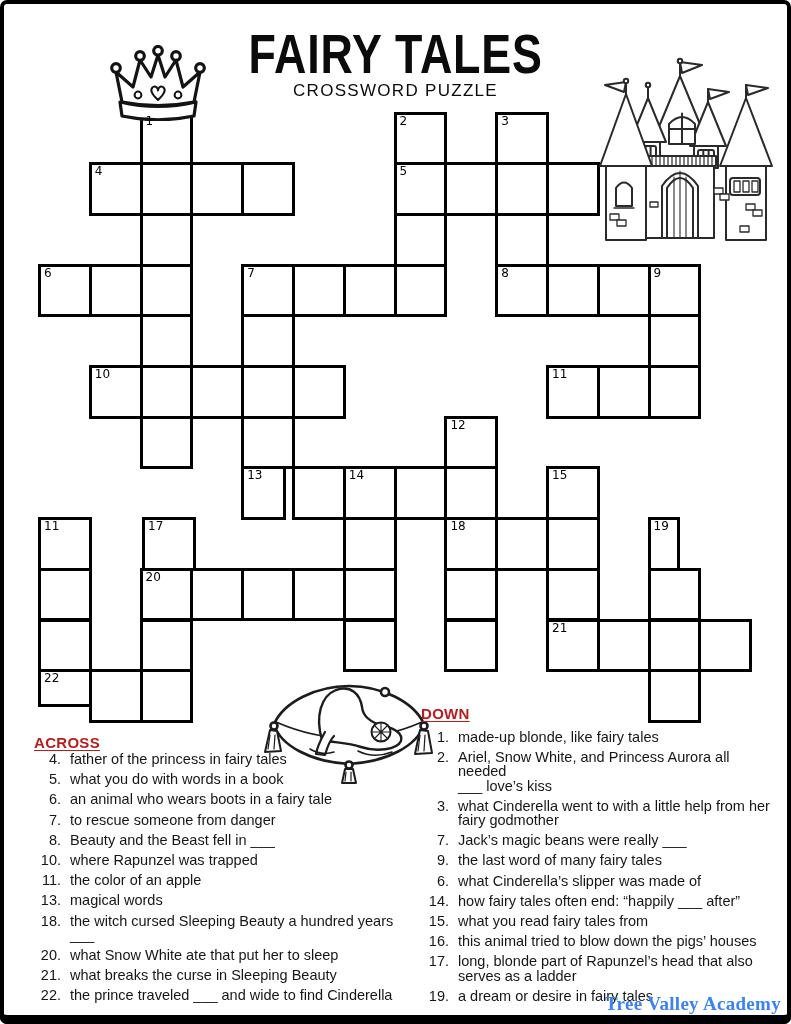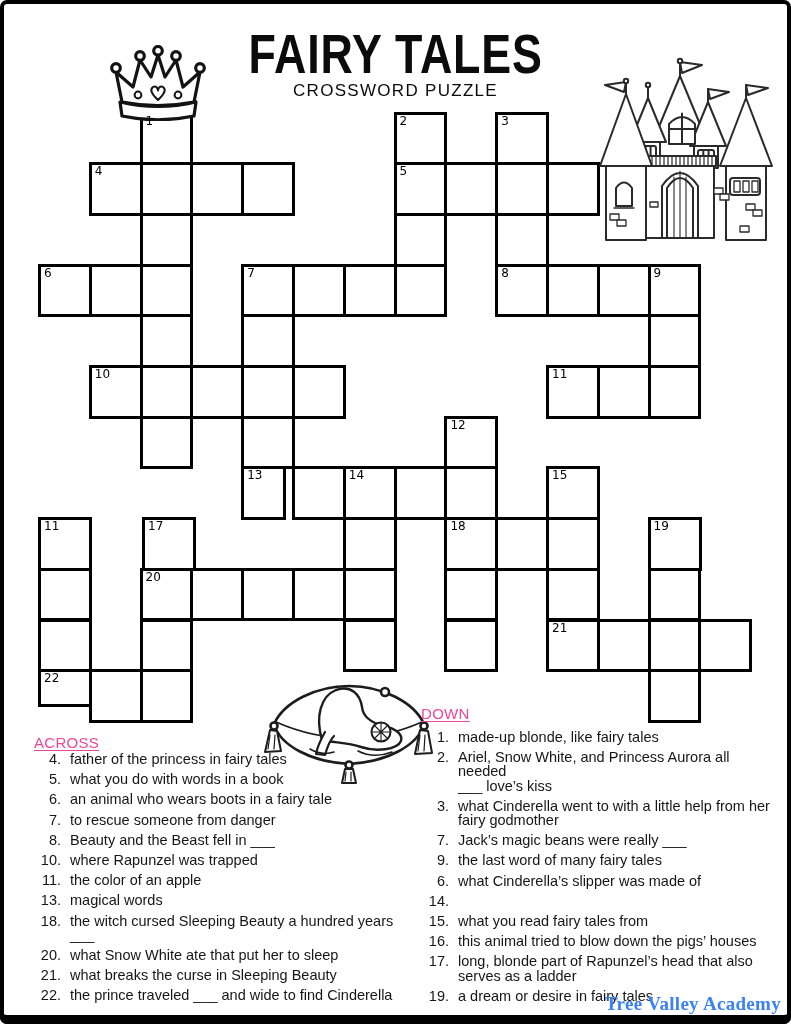--- a/index.html
+++ b/index.html
@@ -23,22 +23,22 @@
   .cell{
     position:absolute; background:#fff; border:3px solid #000;
     box-sizing:border-box;
   }
   .cellnum{
     position:absolute; top:0px; left:3px; z-index:40;
     font-family:"DejaVu Sans", sans-serif; font-size:12px; line-height:1.15; color:#000;
   }
   .illo{position:absolute;}
   .clue-head{
-    position:absolute; font-size:15px; font-weight:normal; letter-spacing:.3px;
-    text-decoration:underline; text-underline-offset:2px; color:#ec4899;
+    position:absolute; font-size:15px; font-weight:bold; letter-spacing:.3px;
+    text-decoration:underline; text-underline-offset:2px; color:#b91c1c;
   }
   .clues{position:absolute; font-size:14.5px; line-height:14.2px; color:#161616;}
   .clue{display:flex; margin-bottom:6px;}
   .clue .n{flex:none; width:28px; text-align:right; margin-right:9px;}
   .clue .t{white-space:pre-line;}
   .brand{
     position:absolute; top:993px; right:10px;
     font-family:"DejaVu Sans", sans-serif; font-weight:bold; font-size:19px;
     letter-spacing:.3px; white-space:nowrap;
   }
@@ -150,21 +150,21 @@
       </div>
       <div class="cell" style="left: 142px; top: 517.1px; width: 53.8px; height: 53.7px;">
         <span class="cellnum">17</span>
       </div>
       <div class="cell" style="left: 139.6px; top: 567.8px; width: 53.8px; height: 53.7px;">
         <span class="cellnum">20</span>
       </div>
       <div class="cell" style="left: 139.6px; top: 618.5px; width: 53.8px; height: 53.7px;"></div>
       <div class="cell" style="left: 139.6px; top: 669.2px; width: 53.8px; height: 53.7px;"></div>
       <div class="cell" style="left: 495.2px; top: 517.1px; width: 53.8px; height: 53.7px;"></div>
-      <div class="cell" style="left: 647.6px; top: 517.1px; width: 54px; height: 53.7px;">
+      <div class="cell" style="left: 647.6px; top: 517.1px; width: 32px; height: 53.7px;">
         <span class="cellnum">19</span>
       </div>
       <div class="cell" style="left: 647.6px; top: 567.8px; width: 53.8px; height: 53.7px;"></div>
       <div class="cell" style="left: 647.6px; top: 618.5px; width: 53.8px; height: 53.7px;"></div>
       <div class="cell" style="left: 647.6px; top: 669.2px; width: 53.8px; height: 53.7px;"></div>
       <div class="cell" style="left: 190.4px; top: 567.8px; width: 53.8px; height: 53.7px;"></div>
       <div class="cell" style="left: 241.2px; top: 567.8px; width: 53.8px; height: 53.7px;"></div>
       <div class="cell" style="left: 292px; top: 567.8px; width: 53.8px; height: 53.7px;"></div>
       <div class="cell" style="left: 596.8px; top: 618.5px; width: 53.8px; height: 53.7px;"></div>
       <div class="cell" style="left: 698.4px; top: 618.5px; width: 53.8px; height: 53.7px;"></div>
@@ -342,20 +342,21 @@
       <div class="clue">
         <span class="n">9.</span>
         <span class="t">the last word of many fairy tales</span>
       </div>
       <div class="clue">
         <span class="n">6.</span>
         <span class="t">what Cinderella’s slipper was made of</span>
       </div>
       <div class="clue">
         <span class="n">14.</span>
+        <span class="t">how fairy tales often end: “happily ___ after”</span>
       </div>
       <div class="clue">
         <span class="n">15.</span>
         <span class="t">what you read fairy tales from</span>
       </div>
       <div class="clue">
         <span class="n">16.</span>
         <span class="t">this animal tried to blow down the pigs’ houses</span>
       </div>
       <div class="clue">

